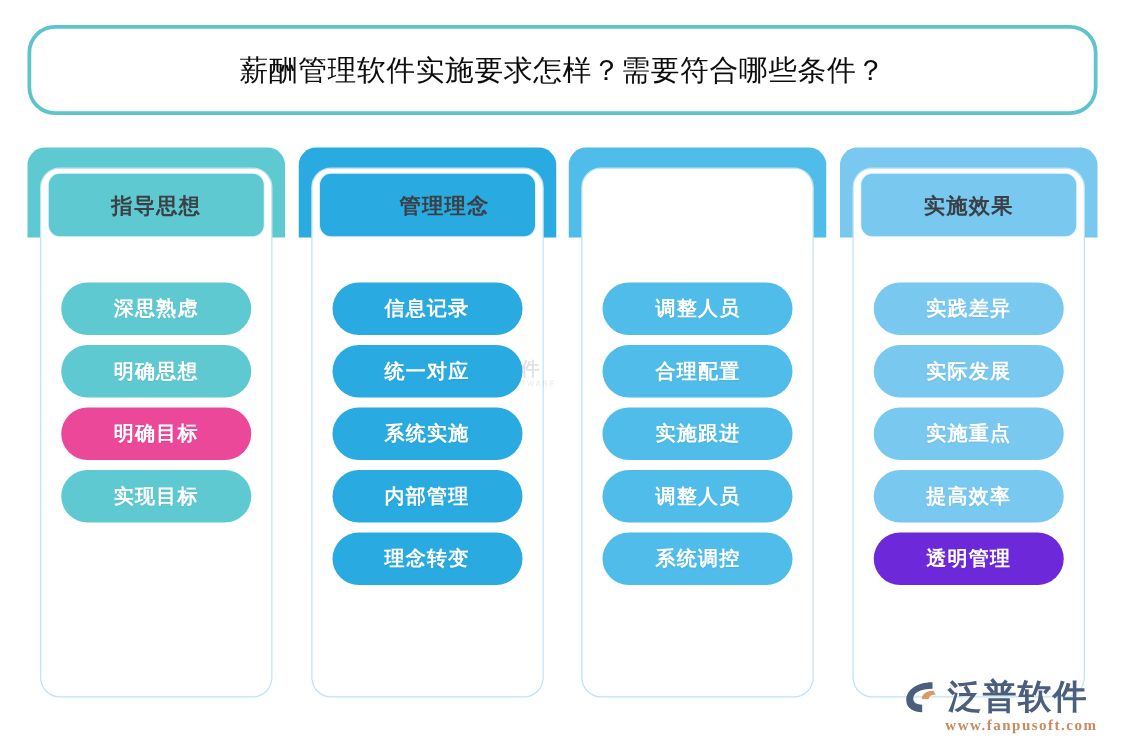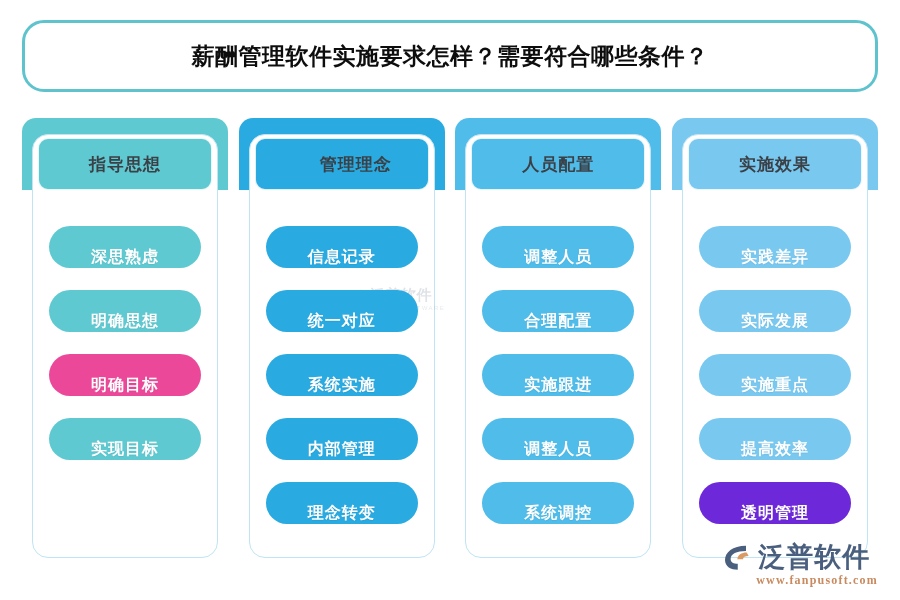--- a/index.html
+++ b/index.html
@@ -25,21 +25,21 @@
     box-sizing: border-box;
     border: 3px solid #5FC3CE;
     border-radius: 22px;
     background: #ffffff;
     display: flex;
     align-items: center;
     justify-content: center;
   }
   #title-text {
     font-size: 23px;
-    font-weight: bold;
+    font-weight: normal;
     color: #0d0d0d;
     letter-spacing: 0.5px;
     white-space: nowrap;
   }
 
   
   #columns {
     position: absolute;
     left: 22px;
     top: 118px;
@@ -99,24 +99,24 @@
   .col-items {
     position: absolute;
     left: 0;
     top: 108px;
     width: 206px;
     z-index: 2;
   }
   .item-pill {
     width: 152px;
     height: 42px;
-    margin: 0 auto 22px auto;
+    margin: 0 auto 8px auto;
     border-radius: 21px;
     display: flex;
-    align-items: flex-end;
+    align-items: center;
     justify-content: center;
     font-family: Liberation Serif, serif;
   }
   .item-pill:last-child { margin-bottom: 0; }
   .item-label {
     font-size: 16px;
     font-weight: bold;
     color: #ffffff;
     letter-spacing: 1px;
     text-shadow: 0 1px 1px rgba(0,0,0,0.06);
@@ -228,23 +228,20 @@
         </div>
       <div class="item-pill" style="background: rgb(41, 170, 225);">
           <span class="item-label">理念转变</span>
         </div>
     </div>
   </div>
 
   <div class="column">
     <div class="col-band" style="background: rgb(79, 188, 234);"></div>
     <div class="col-card"></div>
-    <div class="col-header" style="background: rgb(79, 188, 234);">
-      <span class="col-header-label">人员配置</span>
-    </div>
     <div class="col-items">
       <div class="item-pill" style="background: rgb(79, 188, 234);">
           <span class="item-label">调整人员</span>
         </div>
       <div class="item-pill" style="background: rgb(79, 188, 234);">
           <span class="item-label">合理配置</span>
         </div>
       <div class="item-pill" style="background: rgb(79, 188, 234);">
           <span class="item-label">实施跟进</span>
         </div>

